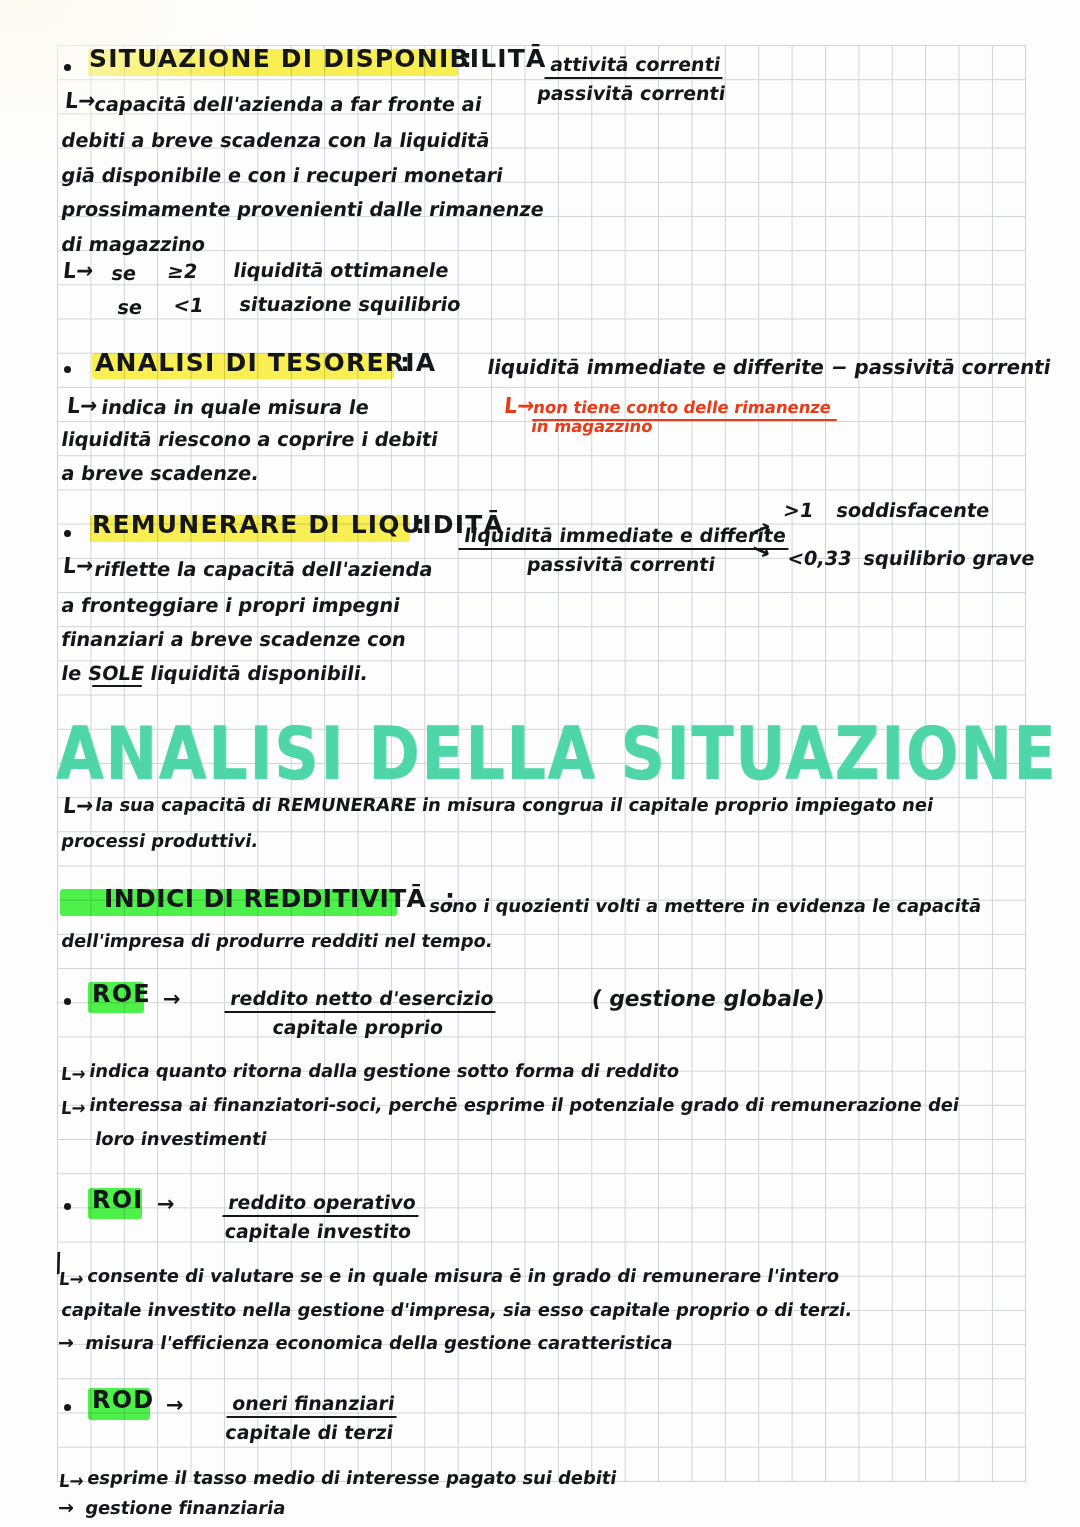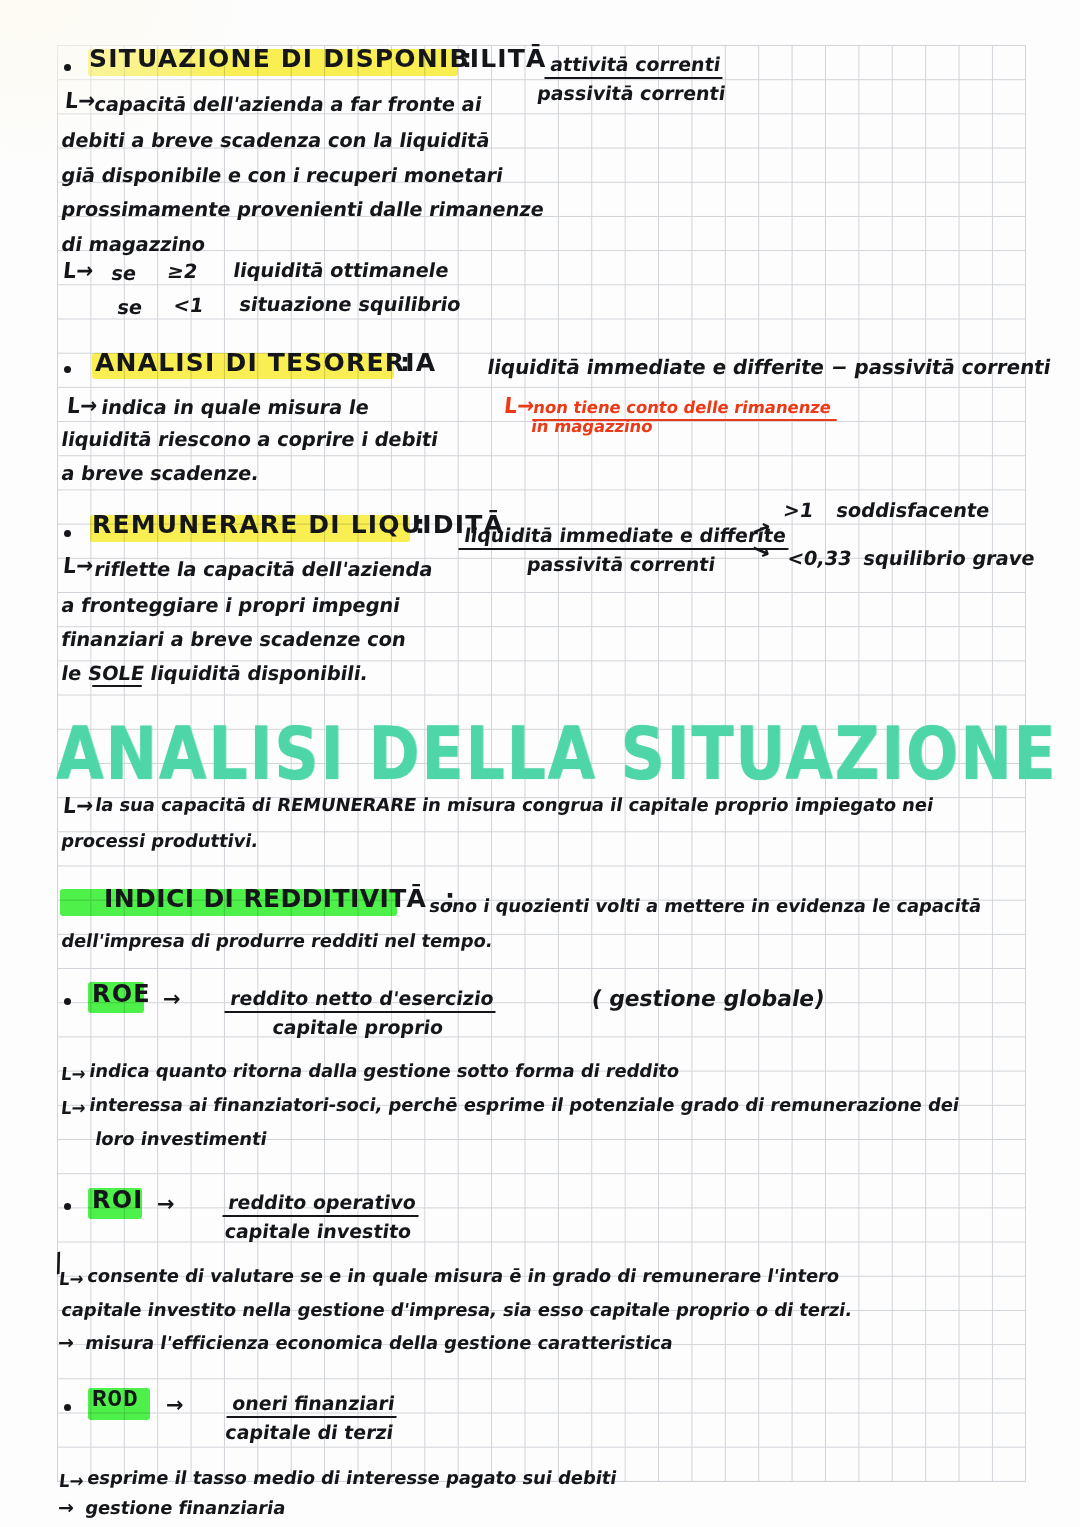--- a/index.html
+++ b/index.html
@@ -281,21 +281,21 @@
     <div class="lsym" style="left:58px; top:1248px; font-size:26px; transform:rotate(-16deg);">/</div>
 
     <div class="lsym" style="left:58px; top:1268px; font-size:18px;">L→</div>
     <div class="hw body-hand sm" style="left:86px; top:1267px;">consente di valutare se e in quale misura ē in grado di remunerare l'intero</div>
     <div class="hw body-hand sm" style="left:60px; top:1301px;">capitale investito nella gestione d'impresa, sia esso capitale proprio o di terzi.</div>
     <div class="arrow" style="left:58px; top:1331px; font-size:19px;">→</div>
     <div class="hw body-hand sm" style="left:84px; top:1334px;">misura l'efficienza economica della gestione caratteristica</div>
 
     <div class="hl hl-green" style="left:88px; top:1388px; width:62px; height:32px;"></div>
     <div class="bullet" style="left:64px; top:1404px;"></div>
-    <div class="hw caps" style="left:92px; top:1388px; font-size:24px;font-family:Liberation Mono, monospace;">ROD</div>
+    <div class="hw caps" style="left:92px; top:1388px; font-size:24px;">ROD</div>
     <div class="arrow" style="left:166px; top:1393px;">→</div>
     <div class="frac" style="left:230px; top:1392px;">
       <span class="num">oneri finanziari</span>
       <span class="den">capitale di terzi</span>
     </div>
 
     <div class="lsym" style="left:58px; top:1470px; font-size:18px;">L→</div>
     <div class="hw body-hand sm" style="left:86px; top:1469px;">esprime il tasso medio di interesse pagato sui debiti</div>
     <div class="arrow" style="left:58px; top:1496px; font-size:19px;">→</div>
     <div class="hw body-hand sm" style="left:84px; top:1499px;">gestione finanziaria</div>

